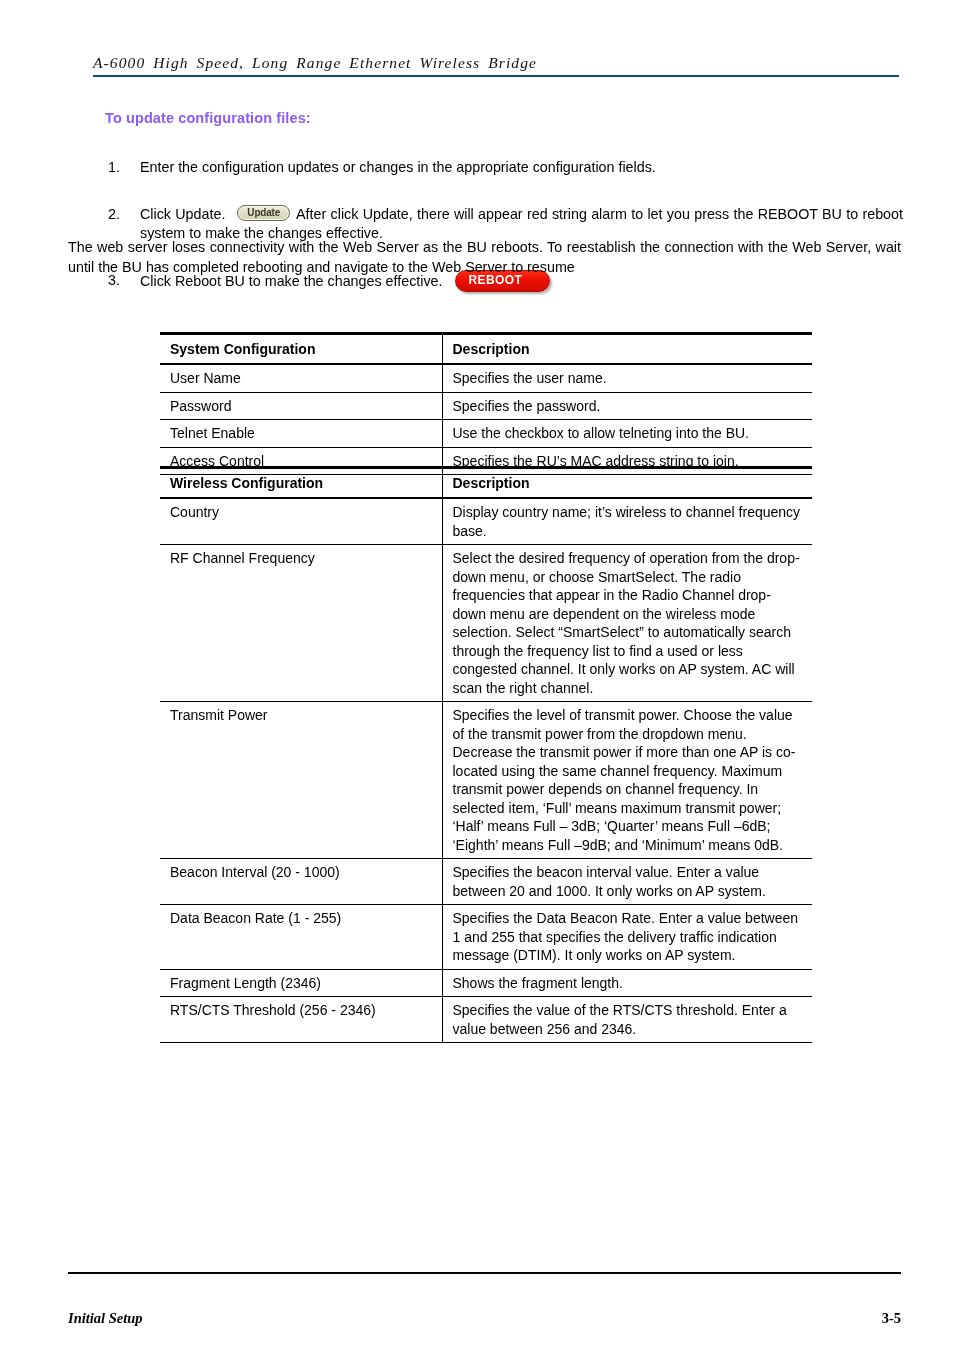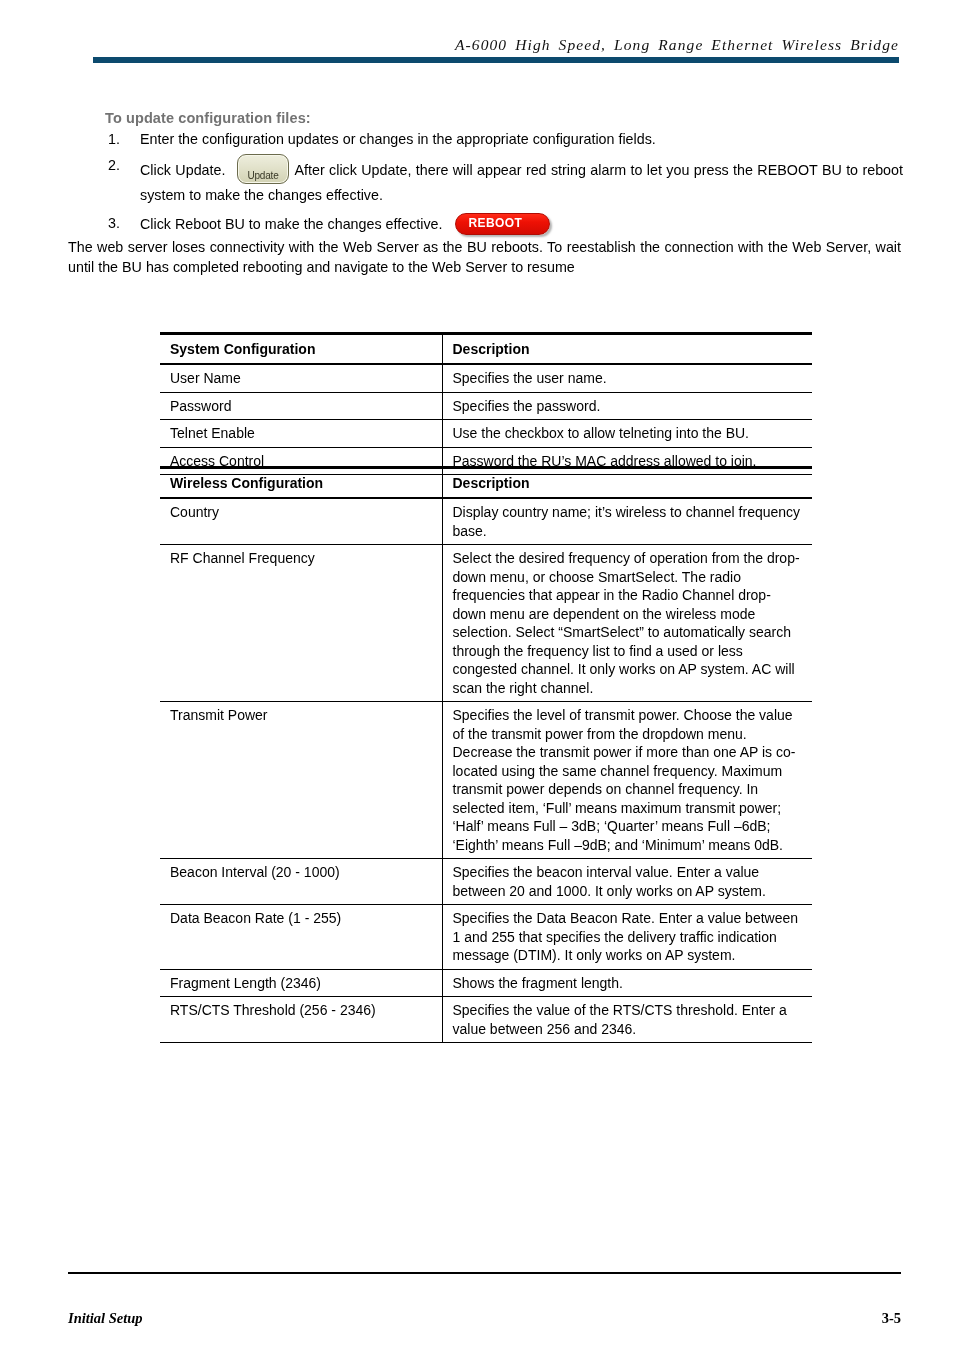--- a/index.html
+++ b/index.html
@@ -21,44 +21,44 @@
     position: absolute;
     left: 0; top: 0;
     width: 954px;
     height: 1351px;
   }
 
   
   .page-header {
     position: absolute;
     left: 93px;
-    top: 36px;
+    top: 54px;
     width: 806px;
-    border-bottom: 6px solid #0c4a6e;
+    border-bottom: 2px solid #0c4a6e;
     padding-bottom: 3px;
-    text-align: right;
+    text-align: left;
   }
   .page-header-title {
     font-family: "Liberation Serif", serif;
     font-style: italic;
     font-size: 15.5px;
     letter-spacing: 1.1px;
     word-spacing: 3px;
     color: #111;
     white-space: nowrap;
   }
 
   
   .section-heading {
     position: absolute;
     left: 105px;
     top: 110px;
     font-size: 14.5px;
     font-weight: bold;
-    color: #737373;
+    color: #8b5cf6;
     letter-spacing: 0.1px;
     text-align: right;
   }
 
   
   .steps {
     position: absolute;
     left: 105px;
     top: 130px;
     width: 798px;
@@ -72,39 +72,40 @@
   }
   .step-num {
     position: absolute;
     left: 3px;
     top: 0;
     width: 24px;
     text-align: left;
   }
   .step-body {
     display: block;
+    margin-top: 28px;
   }
   .step-justify {
     text-align: justify;
     text-justify: inter-word;
   }
 
   
   .btn-update {
     display: inline-block;
     vertical-align: middle;
     position: relative;
     top: -2px;
     margin: 0 6px 0 12px;
-    padding: 15px 9px 2px 9px;
+    padding: 1px 9px 2px 9px;
     border: 1.5px solid #6b6b4d;
     border-radius: 9px;
     background: linear-gradient(180deg, #eeeedd 0%, #e2e2cb 45%, #d2d2b4 100%);
     font-size: 10px;
-    font-weight: normal;
+    font-weight: bold;
     color: #3a3a28;
     letter-spacing: -0.2px;
     line-height: 11px;
     box-shadow: inset 0 0 0 1px #f7f7ea;
   }
 
   
   .btn-reboot {
     display: inline-block;
     vertical-align: middle;
@@ -248,21 +249,21 @@
       <tr>
         <td class="k">Password</td>
         <td>Specifies the password.</td>
       </tr>
       <tr>
         <td class="k">Telnet Enable</td>
         <td>Use the checkbox to allow telneting into the BU.</td>
       </tr>
       <tr>
         <td class="k">Access Control</td>
-        <td>Password the RU’s MAC address allowed to join.</td>
+        <td>Specifies the RU’s MAC address string to join.</td>
       </tr>
     </tbody>
   </table>
 
   <table class="spec-table" id="table-wireless">
     <colgroup>
         <col class="c-key">
         <col class="c-desc">
       </colgroup>
     <thead>

